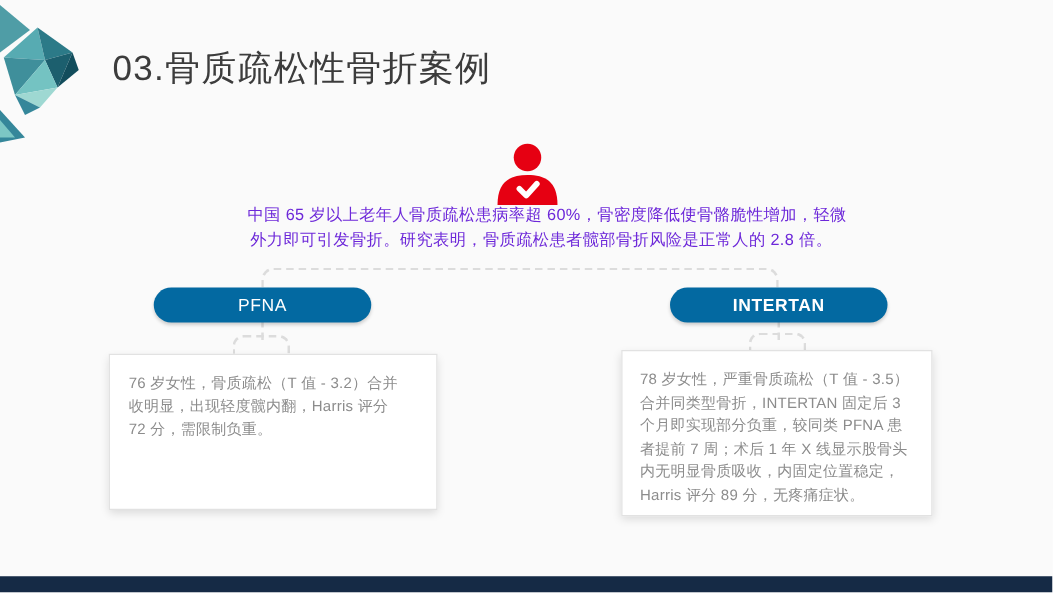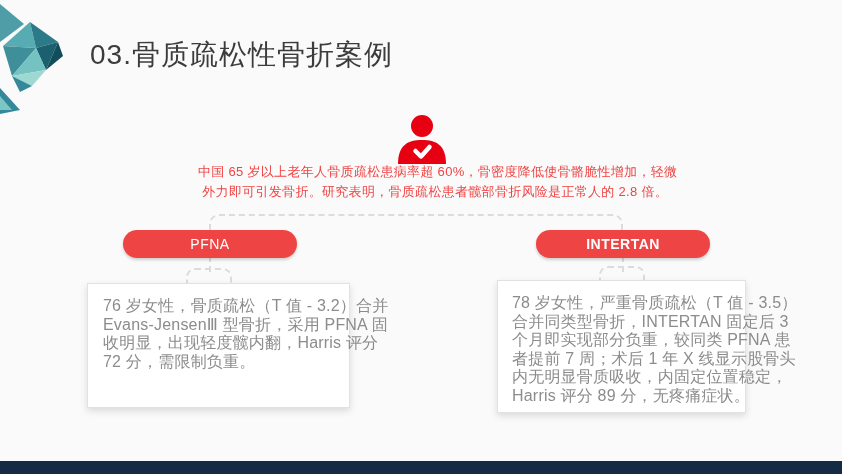--- a/index.html
+++ b/index.html
@@ -20,22 +20,22 @@
     font-size:28px; line-height:34px; color:#3c3c3c;
     letter-spacing:1px; font-weight:400; white-space:nowrap;
   }
 
   
   .person { position:absolute; left:396px; top:112px; width:52px; height:52px; }
 
   
   .intro {
     position:absolute; left:198px; top:162px; width:470px;
-    font-size:13px; line-height:20px; color:#ef4444; letter-spacing:0.3px;
-    text-align:right; white-space:nowrap;
+    font-size:13px; line-height:20px; color:#6d28d9; letter-spacing:0.3px;
+    text-align:center; white-space:nowrap;
   }
 
   
   .bracket {
     position:absolute; left:209px; top:214px; width:414px; height:16px;
     border:2px dashed #dcdcdc; border-bottom:none;
     border-radius:10px 10px 0 0;
   }
   .stub {
     position:absolute; width:0; height:16px; top:256px;
@@ -47,33 +47,33 @@
     position:absolute; width:46px; height:16px;
     border:2px dashed #dcdcdc; border-bottom:none;
     border-radius:9px 9px 0 0; z-index:1;
   }
   .arch.left  { left:186px; top:268px; }
   .arch.right { left:599px; top:266px; }
 
   
   .pill {
     position:absolute; top:230px; width:174px; height:28px;
-    background:#ef4444; border-radius:14px; z-index:2;
+    background:#0369a1; border-radius:14px; z-index:2;
     display:flex; align-items:center; justify-content:center;
     color:#ffffff; font-size:14px; letter-spacing:0.5px; font-weight:500;
     box-shadow:0 2px 3px rgba(0,0,0,0.18);
   }
   .pill.left  { left:123px; }
   .pill.right { left:536px;font-weight:bold; }
 
   
   .card {
     position:absolute; background:#ffffff; z-index:2;
     border:1px solid #e2e2e2; box-shadow:0 3px 7px rgba(0,0,0,0.13);
-    color:#8c8c8c; font-size:16px; line-height:18.5px; letter-spacing:0.2px;
+    color:#8c8c8c; font-size:12px; line-height:18.5px; letter-spacing:0.2px;
     white-space:nowrap;
   }
   .card.left  { left:87px;  top:283px; width:263px; height:125px; padding:13px 0 0 15px; }
   .card.right { left:497px; top:280px; width:249px; height:133px; padding:13px 0 0 14px; }
 
   
   .footer-bar {
     position:absolute; left:0; top:461px; width:842px; height:13px;
     background:#152a45;
   }
@@ -122,21 +122,20 @@
 
   <div class="pill left">
     <span>PFNA</span>
   </div>
   <div class="pill right">
     <span>INTERTAN</span>
   </div>
 
   <div class="card left">
     <div>76 岁女性，骨质疏松（T 值 - 3.2）合并</div>
-    <div>Evans-JensenⅢ 型骨折，采用 PFNA 固</div>
     <div>收明显，出现轻度髋内翻，Harris 评分</div>
     <div>72 分，需限制负重。</div>
   </div>
 
   <div class="card right">
     <div>78 岁女性，严重骨质疏松（T 值 - 3.5）</div>
     <div>合并同类型骨折，INTERTAN 固定后 3</div>
     <div>个月即实现部分负重，较同类 PFNA 患</div>
     <div>者提前 7 周；术后 1 年 X 线显示股骨头</div>
     <div>内无明显骨质吸收，内固定位置稳定，</div>

